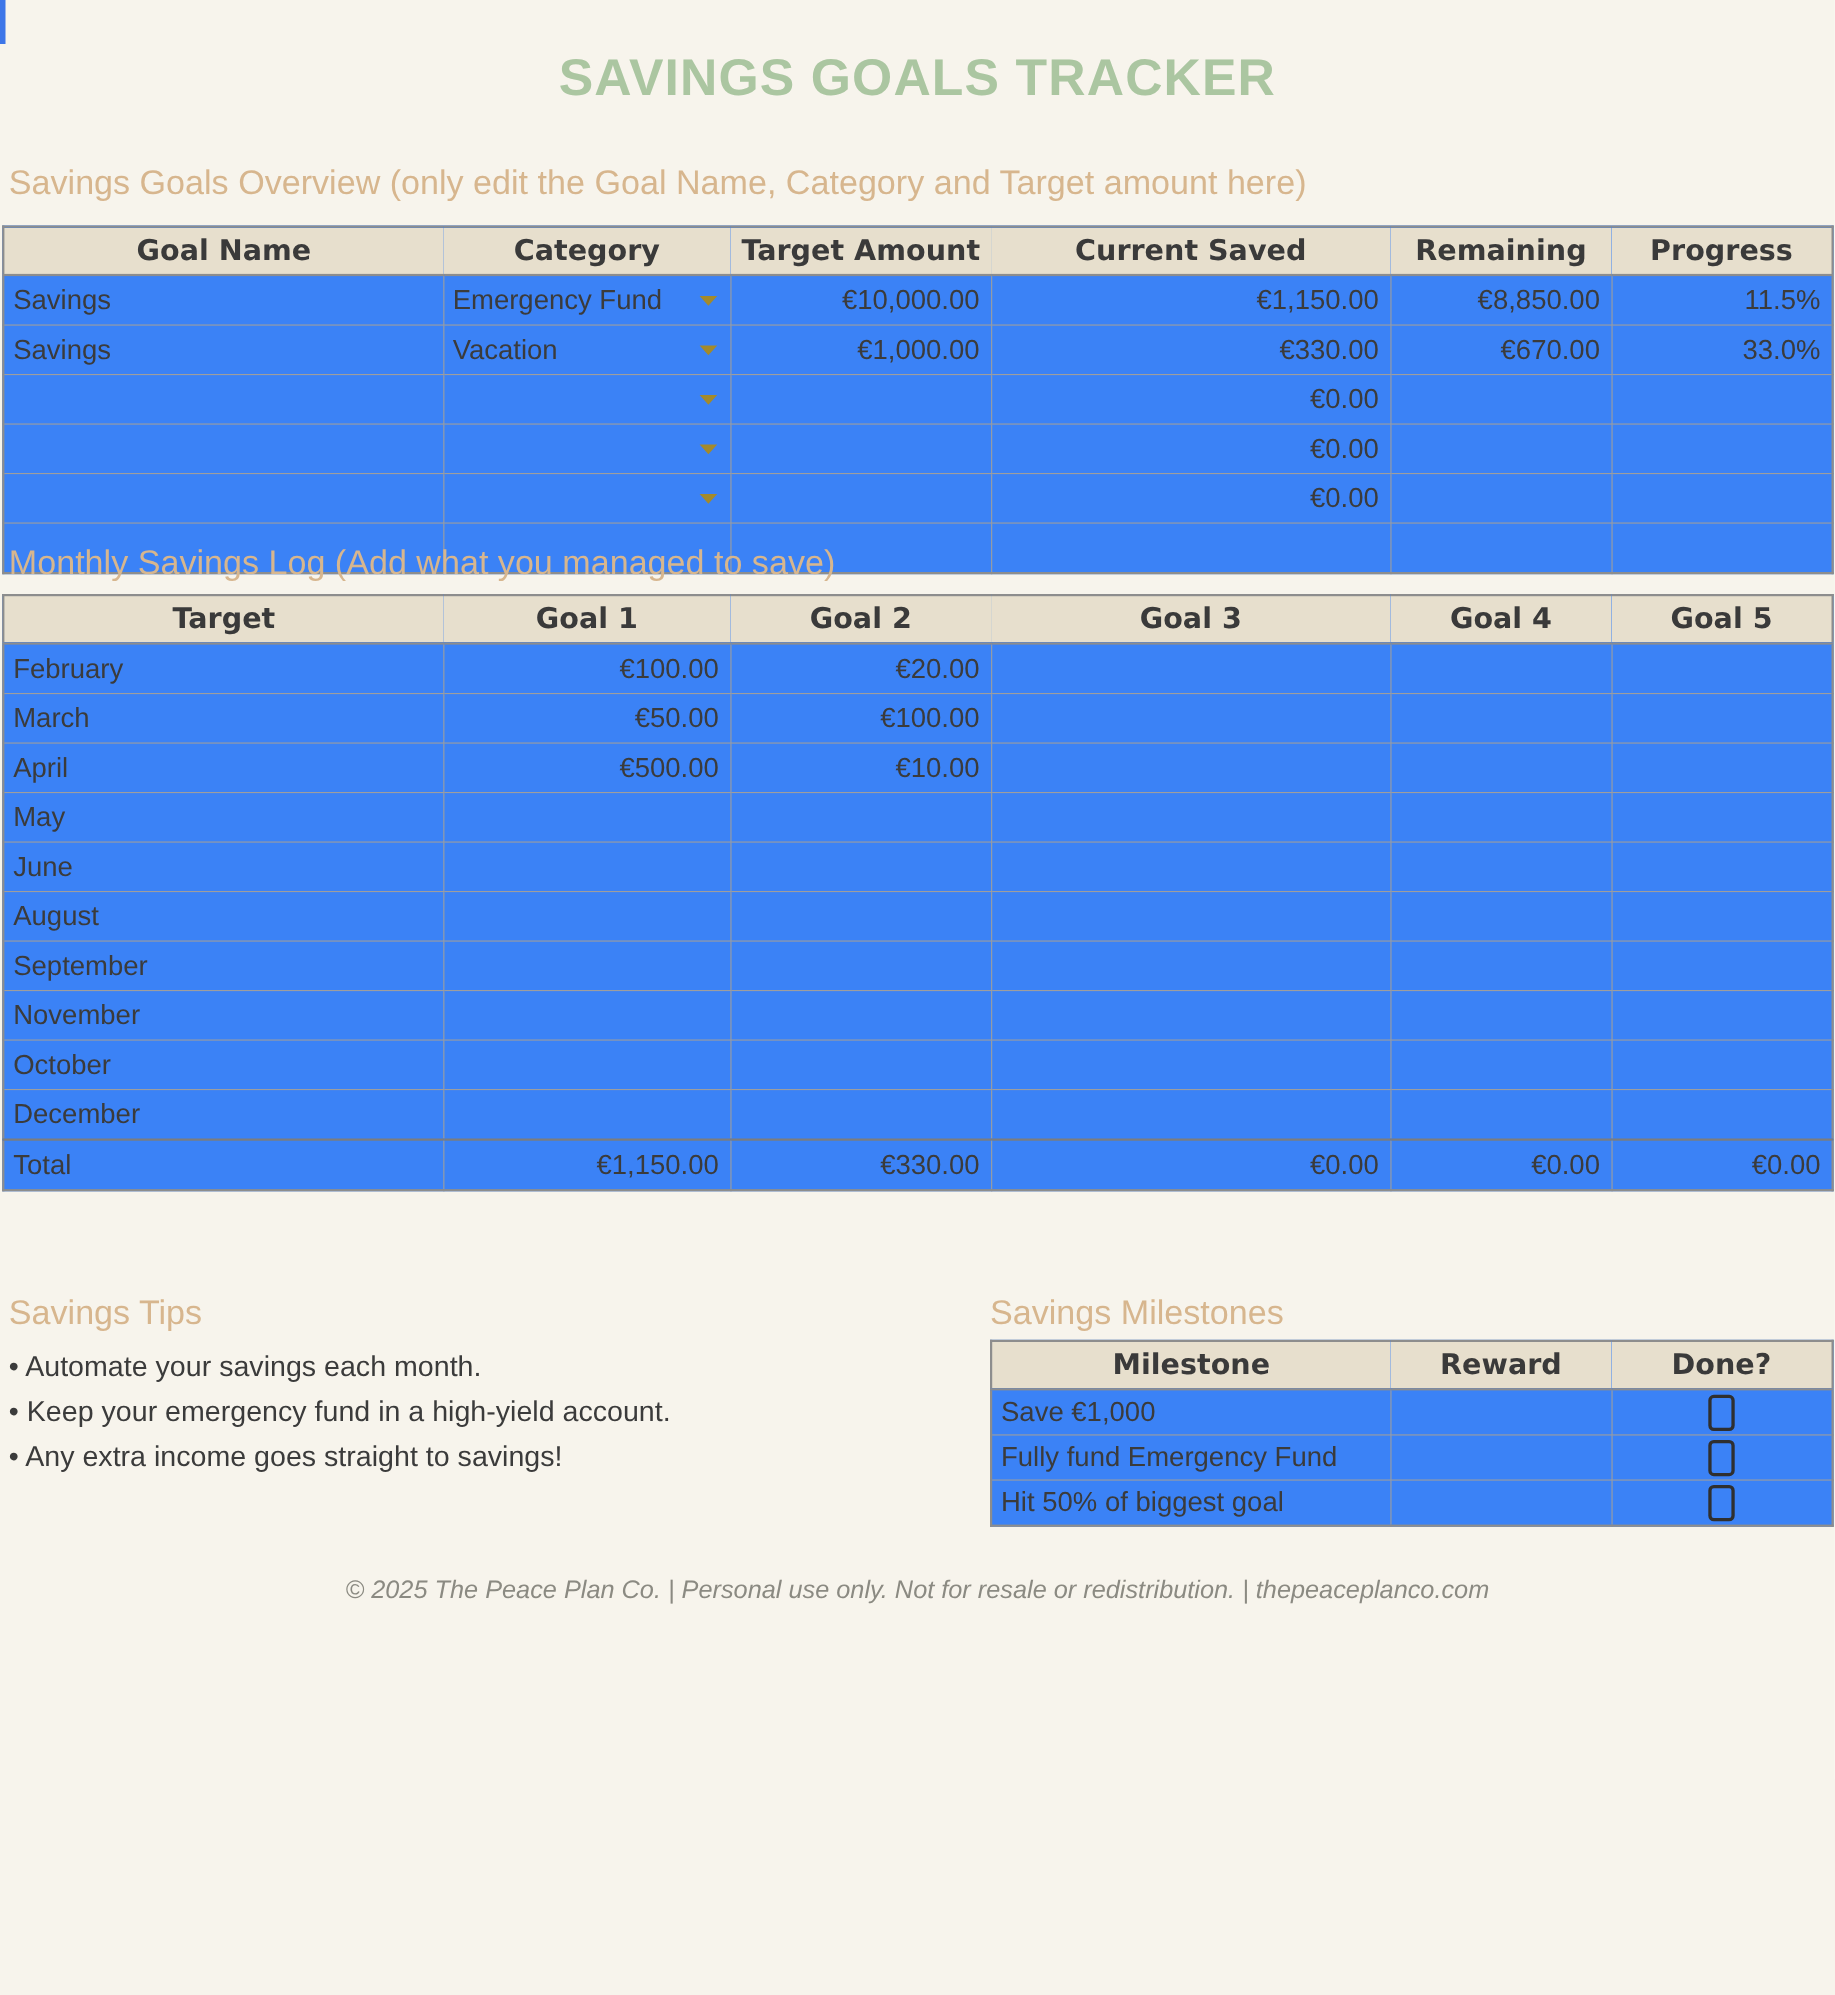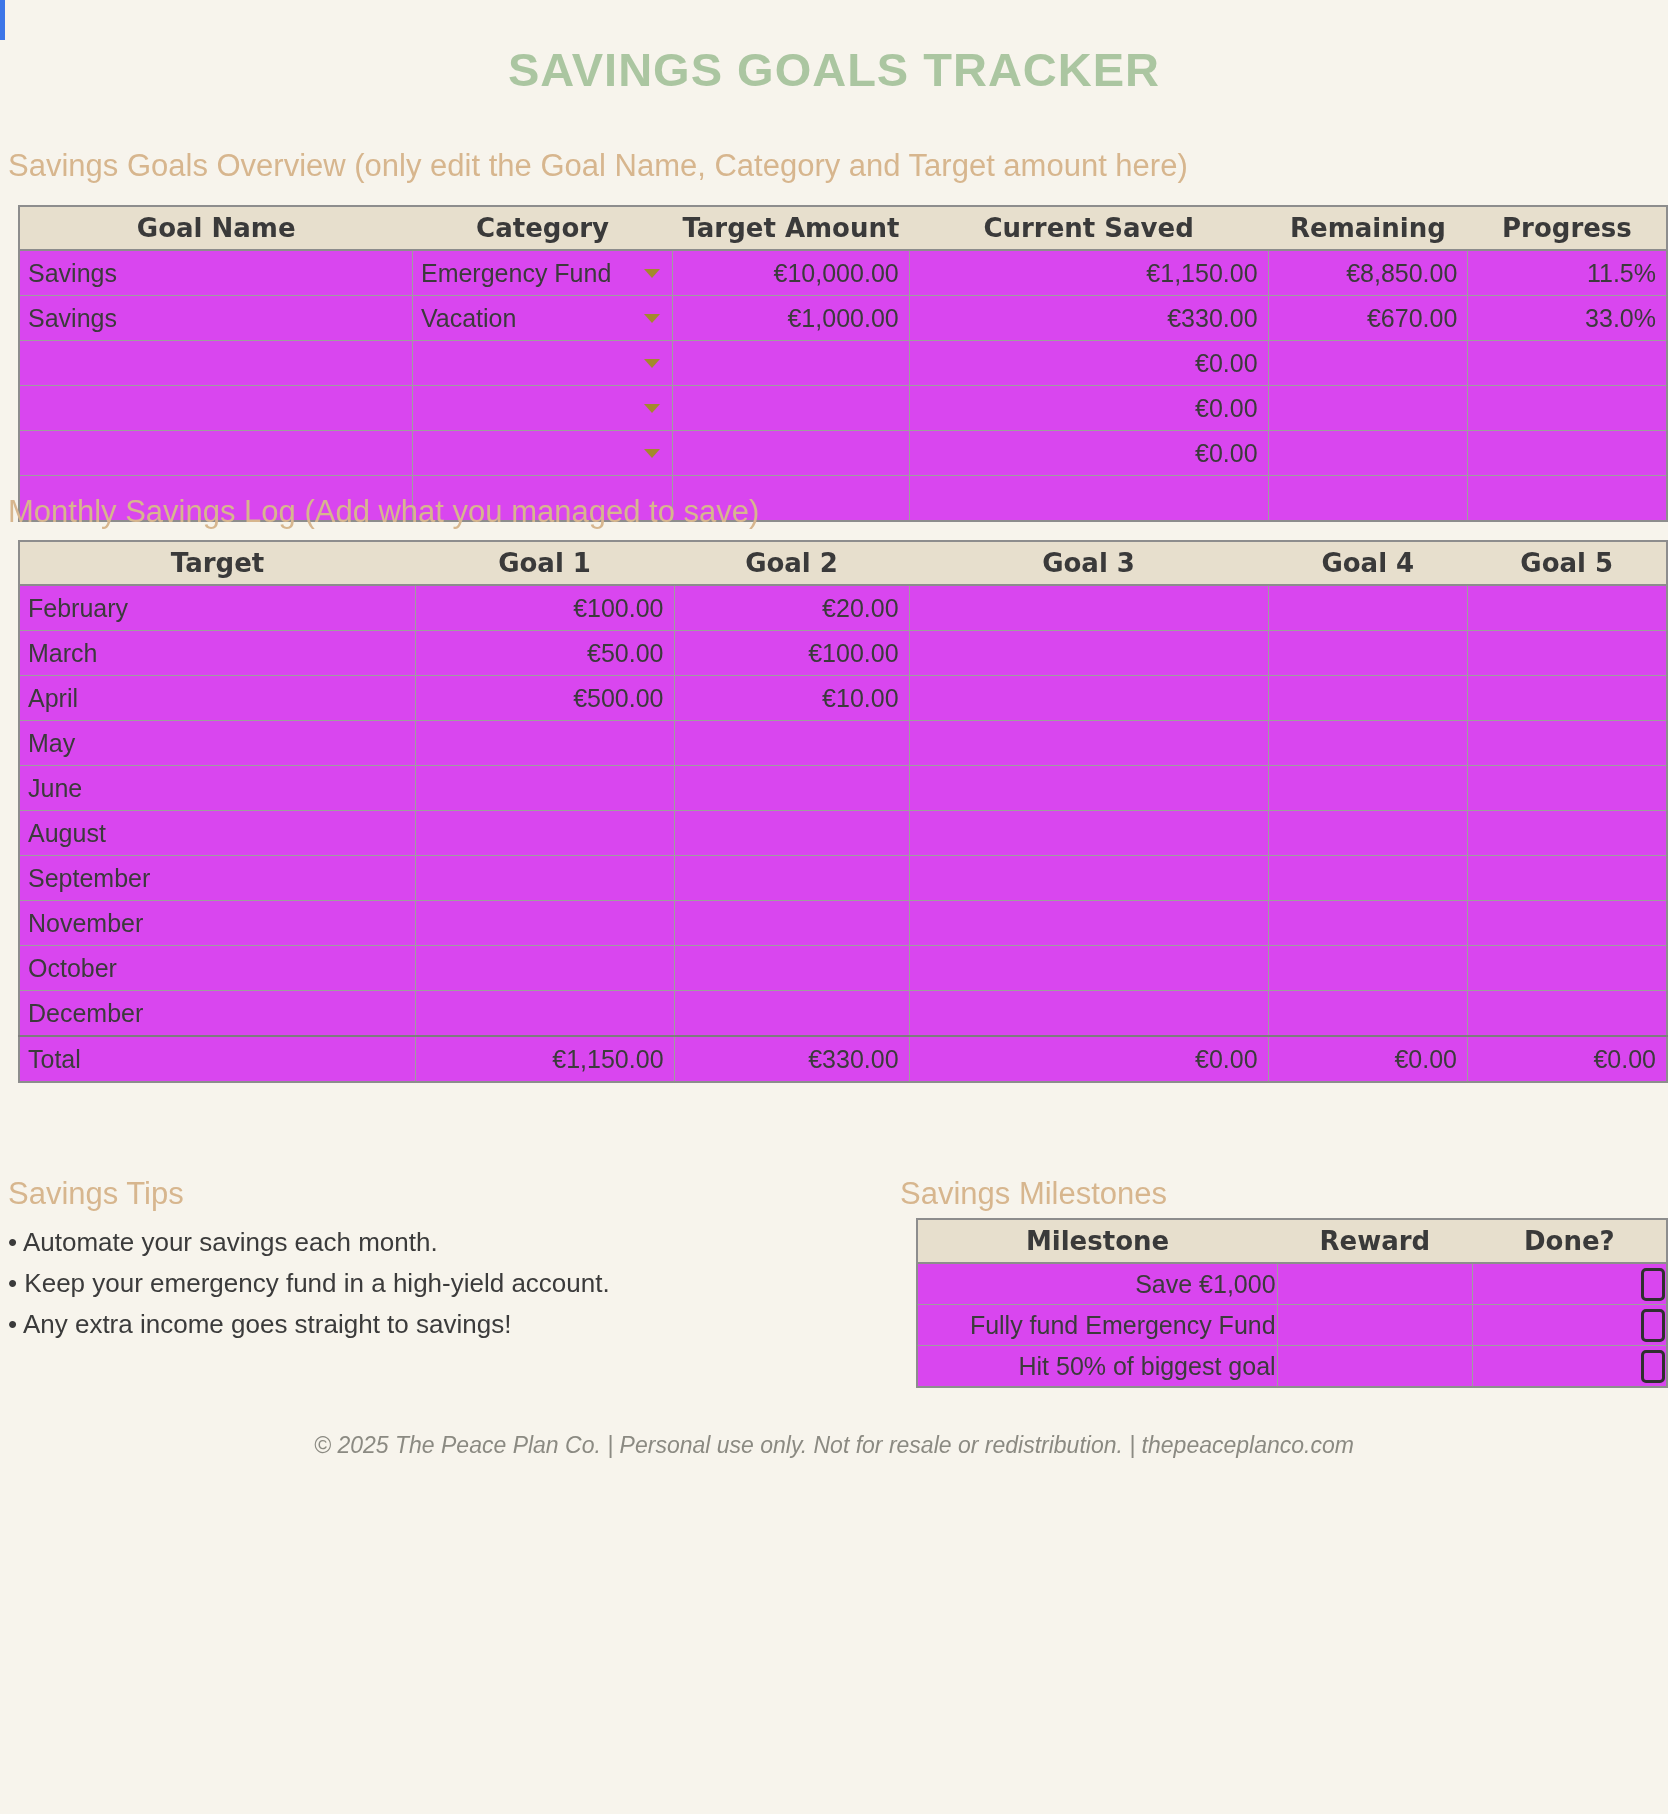--- a/index.html
+++ b/index.html
@@ -30,23 +30,22 @@
   }
   #overview-heading { top: 148px; }
   #monthly-heading  { top: 494px; }
   #tips-heading     { top: 1176px; left: 8px; }
   #milestones-heading { top: 1176px; left: 900px; }
 
   table {
     position: absolute;
     border-collapse: collapse;
     table-layout: fixed;
-    background: #d946ef;
+    background: #3b82f6;
     border: 2px solid #8d8d8d;
-    margin-left: 16px;
   }
   #overview-table { top: 205px; left: 2px; }
   #monthly-table  { top: 540px; left: 2px; }
   #milestones-table { top: 1218px; left: 900px; }
 
   th {
     background: #e7dfcd;
     font-family: "DejaVu Sans", sans-serif;
     font-weight: bold;
     font-size: 26px;
@@ -57,21 +56,21 @@
     border-bottom: 2px solid #8d8d8d;
     overflow: hidden; white-space: nowrap;
   }
   td {
     border: 1px solid #9e9e9e;
     height: 42px;
     font-size: 25px;
     color: #3b3b3b;
     overflow: hidden; white-space: nowrap;
   }
-  #milestones-table td { height: 38px; text-align: right; }
+  #milestones-table td { height: 38px; }
   .lft { text-align: left; padding-left: 8px; }
   .num { text-align: right; padding-right: 10px; }
   .ctr { text-align: center; }
   .cat { position: relative; padding-right: 34px; }
   .arrow {
     position: absolute; right: 12px; top: 50%; margin-top: -4px;
     width: 0; height: 0;
     border-left: 8px solid transparent;
     border-right: 8px solid transparent;
     border-top: 9px solid #a38a2c;

